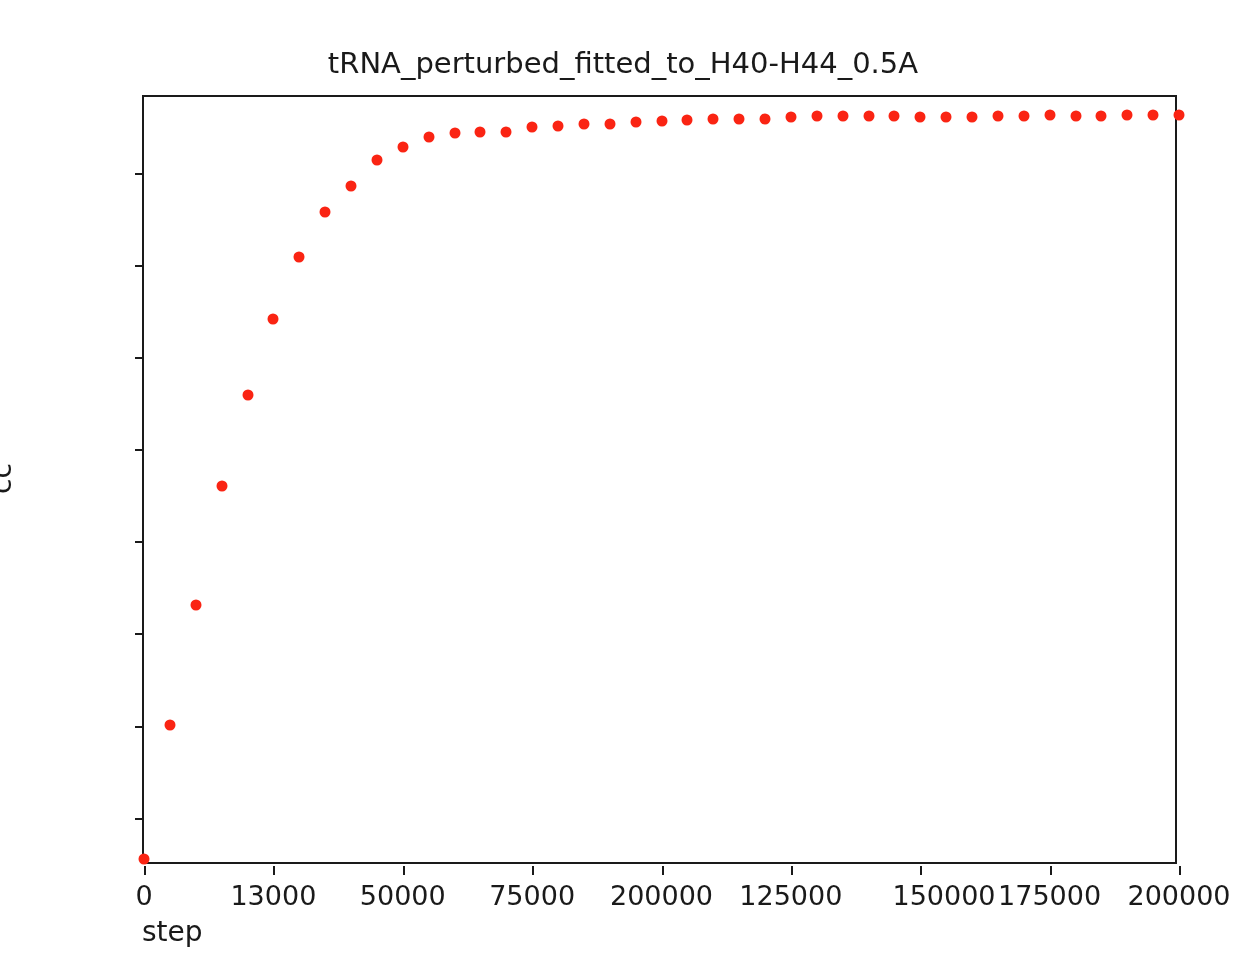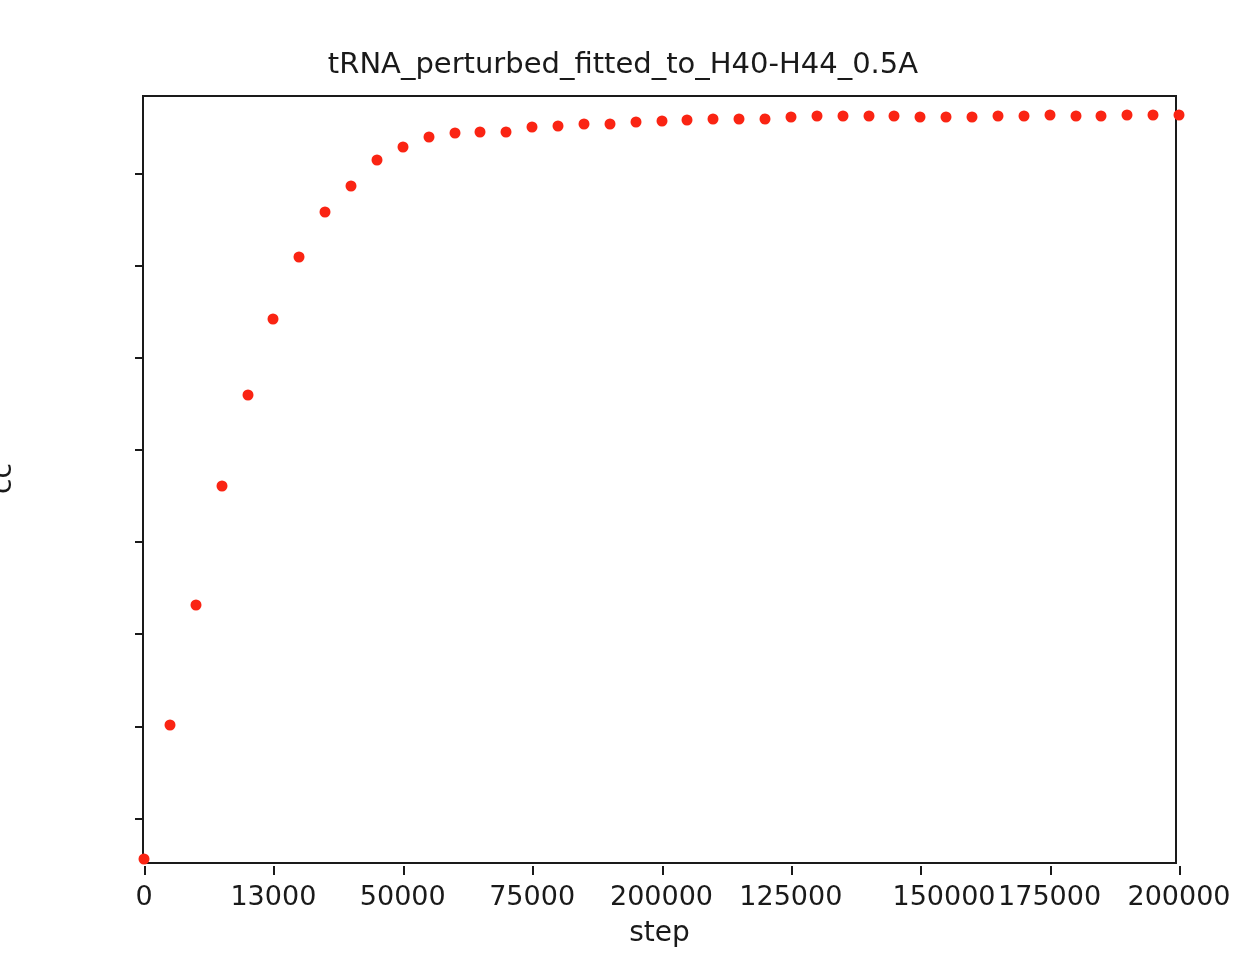--- a/index.html
+++ b/index.html
@@ -95,21 +95,21 @@
     width: 100%; height: 100%;
   }
   #xtick-layer { top: 769px; height: 0; }
 
   
   #xlabel {
     position: absolute;
     left: 142px;
     width: 1035px;
     top: 915px;
-    text-align: center;
+    text-align: left;
     font-size: 28px;
     color: #1a1a1a;
   }
   #ylabel {
     position: absolute;
     left: -14px;
     top: 462px;
     font-size: 28px;
     color: #1a1a1a;
     transform: rotate(-90deg);

